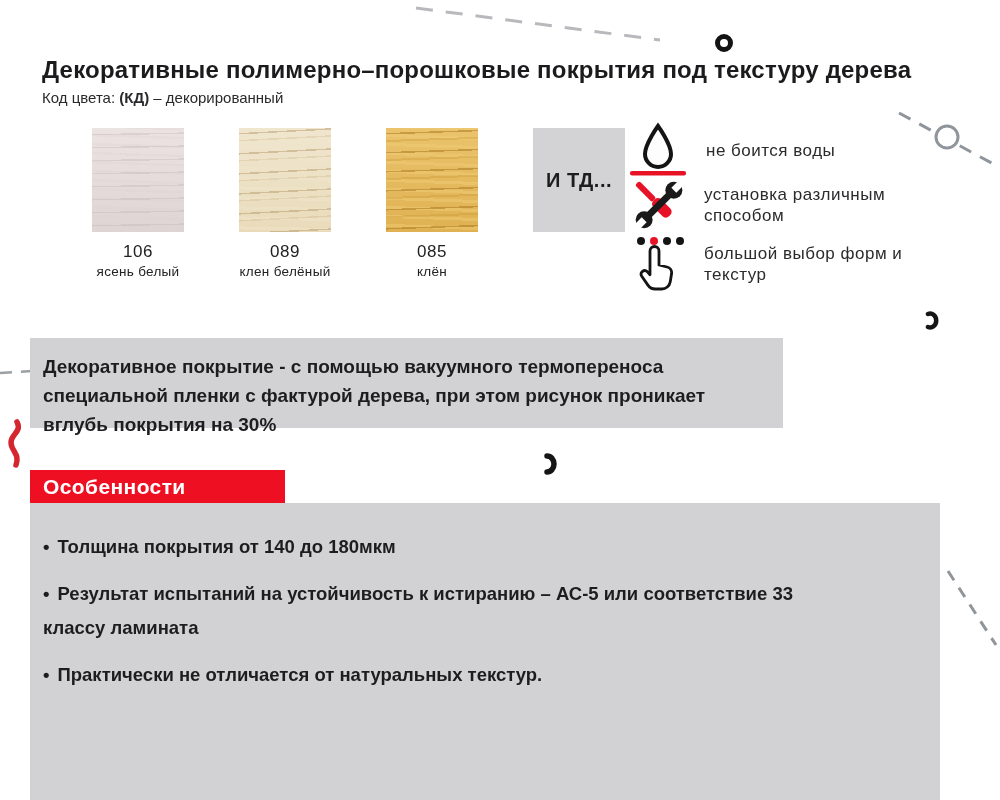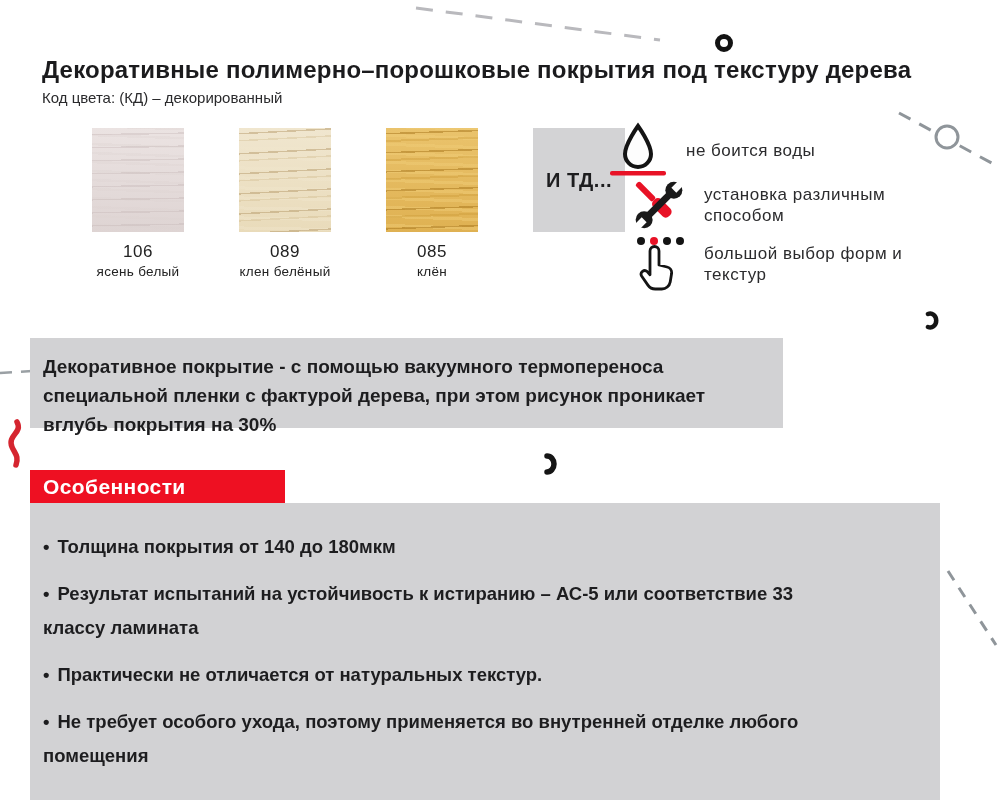--- a/index.html
+++ b/index.html
@@ -2,21 +2,21 @@
 <html lang="ru"><head>
 <meta charset="utf-8">
 <style>
   html,body{margin:0;padding:0;background:#fff;}
   body{font-family:"Liberation Sans","DejaVu Sans",sans-serif;color:#1c1c1e;}
   .page{position:relative;width:1000px;height:800px;background:#fff;overflow:hidden;}
 
   
   .title{position:absolute;left:42px;top:56px;font-size:24px;font-weight:bold;color:#1b1b1d;letter-spacing:.2px;white-space:nowrap;}
   .subtitle{position:absolute;left:42px;top:89px;font-size:15px;color:#2a2a2c;}
-  .subtitle b{font-weight:normal;text-align:right;}
+  .subtitle b{font-weight:bold;text-align:right;}
 
   
   .swatch-row{position:absolute;left:48px;top:128px;display:flex;gap:11px;}
   .swatch-cell{width:92px;display:flex;flex-direction:column;align-items:center;padding-left:44px;}
   .swatch{width:92px;height:104px;}
   .swatch-code{margin-top:10px;font-size:17px;color:#222;letter-spacing:.5px;}
   .swatch-name{margin-top:2px;font-size:13.5px;color:#222;letter-spacing:.3px;text-align:center;white-space:nowrap;}
   .etc-box{width:92px;height:104px;background:#d3d3d5;display:flex;align-items:center;justify-content:center;
            font-size:20px;font-weight:bold;color:#1d1d1f;letter-spacing:.5px;}
 
@@ -106,21 +106,21 @@
     <div class="swatch-cell">
       <div class="swatch tex085"></div>
       <div class="swatch-code">085</div>
       <div class="swatch-name">клён</div>
     </div>
     <div class="swatch-cell">
       <div class="etc-box">И ТД...</div>
     </div>
   </div>
 
-  <div class="icon-item" style="left:608px;top:122px;">
+  <div class="icon-item" style="left:628px;top:122px;">
     <svg class="icon-box" width="60" height="56" viewBox="0 0 60 56">
       <path d="M30 4 C30 4 17 22 17 32 a13 13 0 0 0 26 0 C43 22 30 4 30 4 Z" fill="#fdfdfd" stroke="#141414" stroke-width="4"></path>
       <rect x="2" y="49" width="56" height="4.5" rx="2" fill="#e81226"></rect>
     </svg>
     <div class="icon-label" style="margin-left:18px;max-width:220px;">не боится воды</div>
   </div>
 
   <div class="icon-item" style="left:628px;top:176px;">
     <svg class="icon-box" width="62" height="58" viewBox="0 0 62 58">
       <g transform="rotate(-45 31 29)">
@@ -150,17 +150,16 @@
   </div>
 
   <div class="sec-box def-box">Декоративное покрытие - с помощью вакуумного термопереноса специальной пленки с фактурой дерева, при этом рисунок проникает вглубь покрытия на 30%</div>
 
   <div class="sec-header feat-header">Особенности</div>
   <div class="sec-box feat-box">
     <ul>
       <li>Толщина покрытия от 140 до 180мкм</li>
       <li>Результат испытаний на устойчивость к истиранию – АС-5 или соответствие 33 классу ламината</li>
       <li>Практически не отличается от натуральных текстур.</li>
-      <li>Не требует особого ухода, поэтому применяется во внутренней отделке любого помещения</li>
     </ul>
   </div>
 
 </div>
 
 </body></html>

